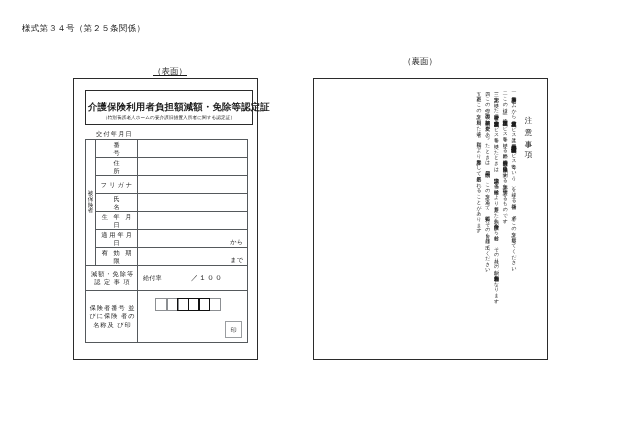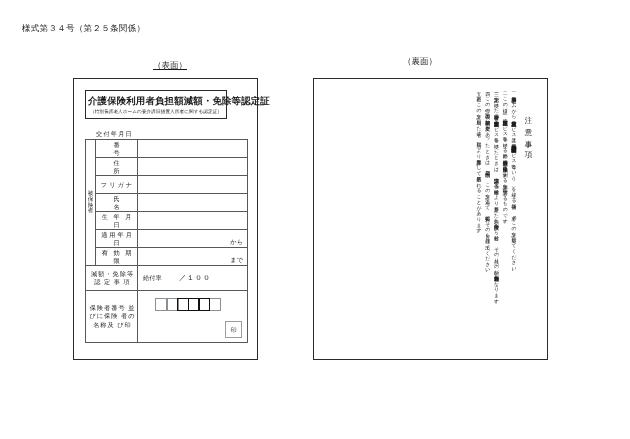--- a/index.html
+++ b/index.html
@@ -26,42 +26,42 @@
     white-space: nowrap;
   }
 
   
   .side-caption {
     position: absolute;
     font-size: 8.5px;
     text-align: center;
     white-space: nowrap;
   }
-  #caption-front { left: 140px; top: 60px; width: 60px; text-decoration: underline; }
+  #caption-front { left: 140px; top: 66px; width: 60px; text-decoration: underline; }
   #caption-back  { left: 390px; top: 56px; width: 60px; }
 
   
   .card {
     position: absolute;
     border: 1.1px solid #2b2b2b;
     background: #ffffff;
     box-sizing: border-box;
   }
   #card-front { left: 73px;  top: 78px; width: 185px; height: 282px; }
   #card-back  { left: 313px; top: 78px; width: 235px; height: 282px; }
 
   
   .title-box {
     position: absolute;
     left: 11px;
     top: 11px;
-    width: 142px;
+    width: 168px;
     box-sizing: border-box;
     border: 0.9px solid #2b2b2b;
-    padding: 5px 2px 4px 2px;
+    padding: 11px 2px 4px 2px;
     text-align: center;
   }
   .title-main {
     font-size: 9.4px;
     font-weight: bold;
     letter-spacing: 0.2px;
     white-space: nowrap;
     line-height: 1.1;
   }
   .title-sub {
@@ -133,21 +133,21 @@
     bottom: 2px;
     font-size: 6.2px;
   }
   td.value-col .rate-wrap {
     padding-left: 5px;
     white-space: nowrap;
   }
   td.value-col .rate-label { font-size: 6.2px; }
   td.value-col .rate-slash {
     font-size: 7px;
-    margin-left: 16px;
+    margin-left: 28px;
     letter-spacing: 1px;
   }
 
   
   .insurer-cell { height: 52px; position: relative; }
   .num-grid {
     position: absolute;
     left: 18px;
     top: 7px;
     display: flex;

